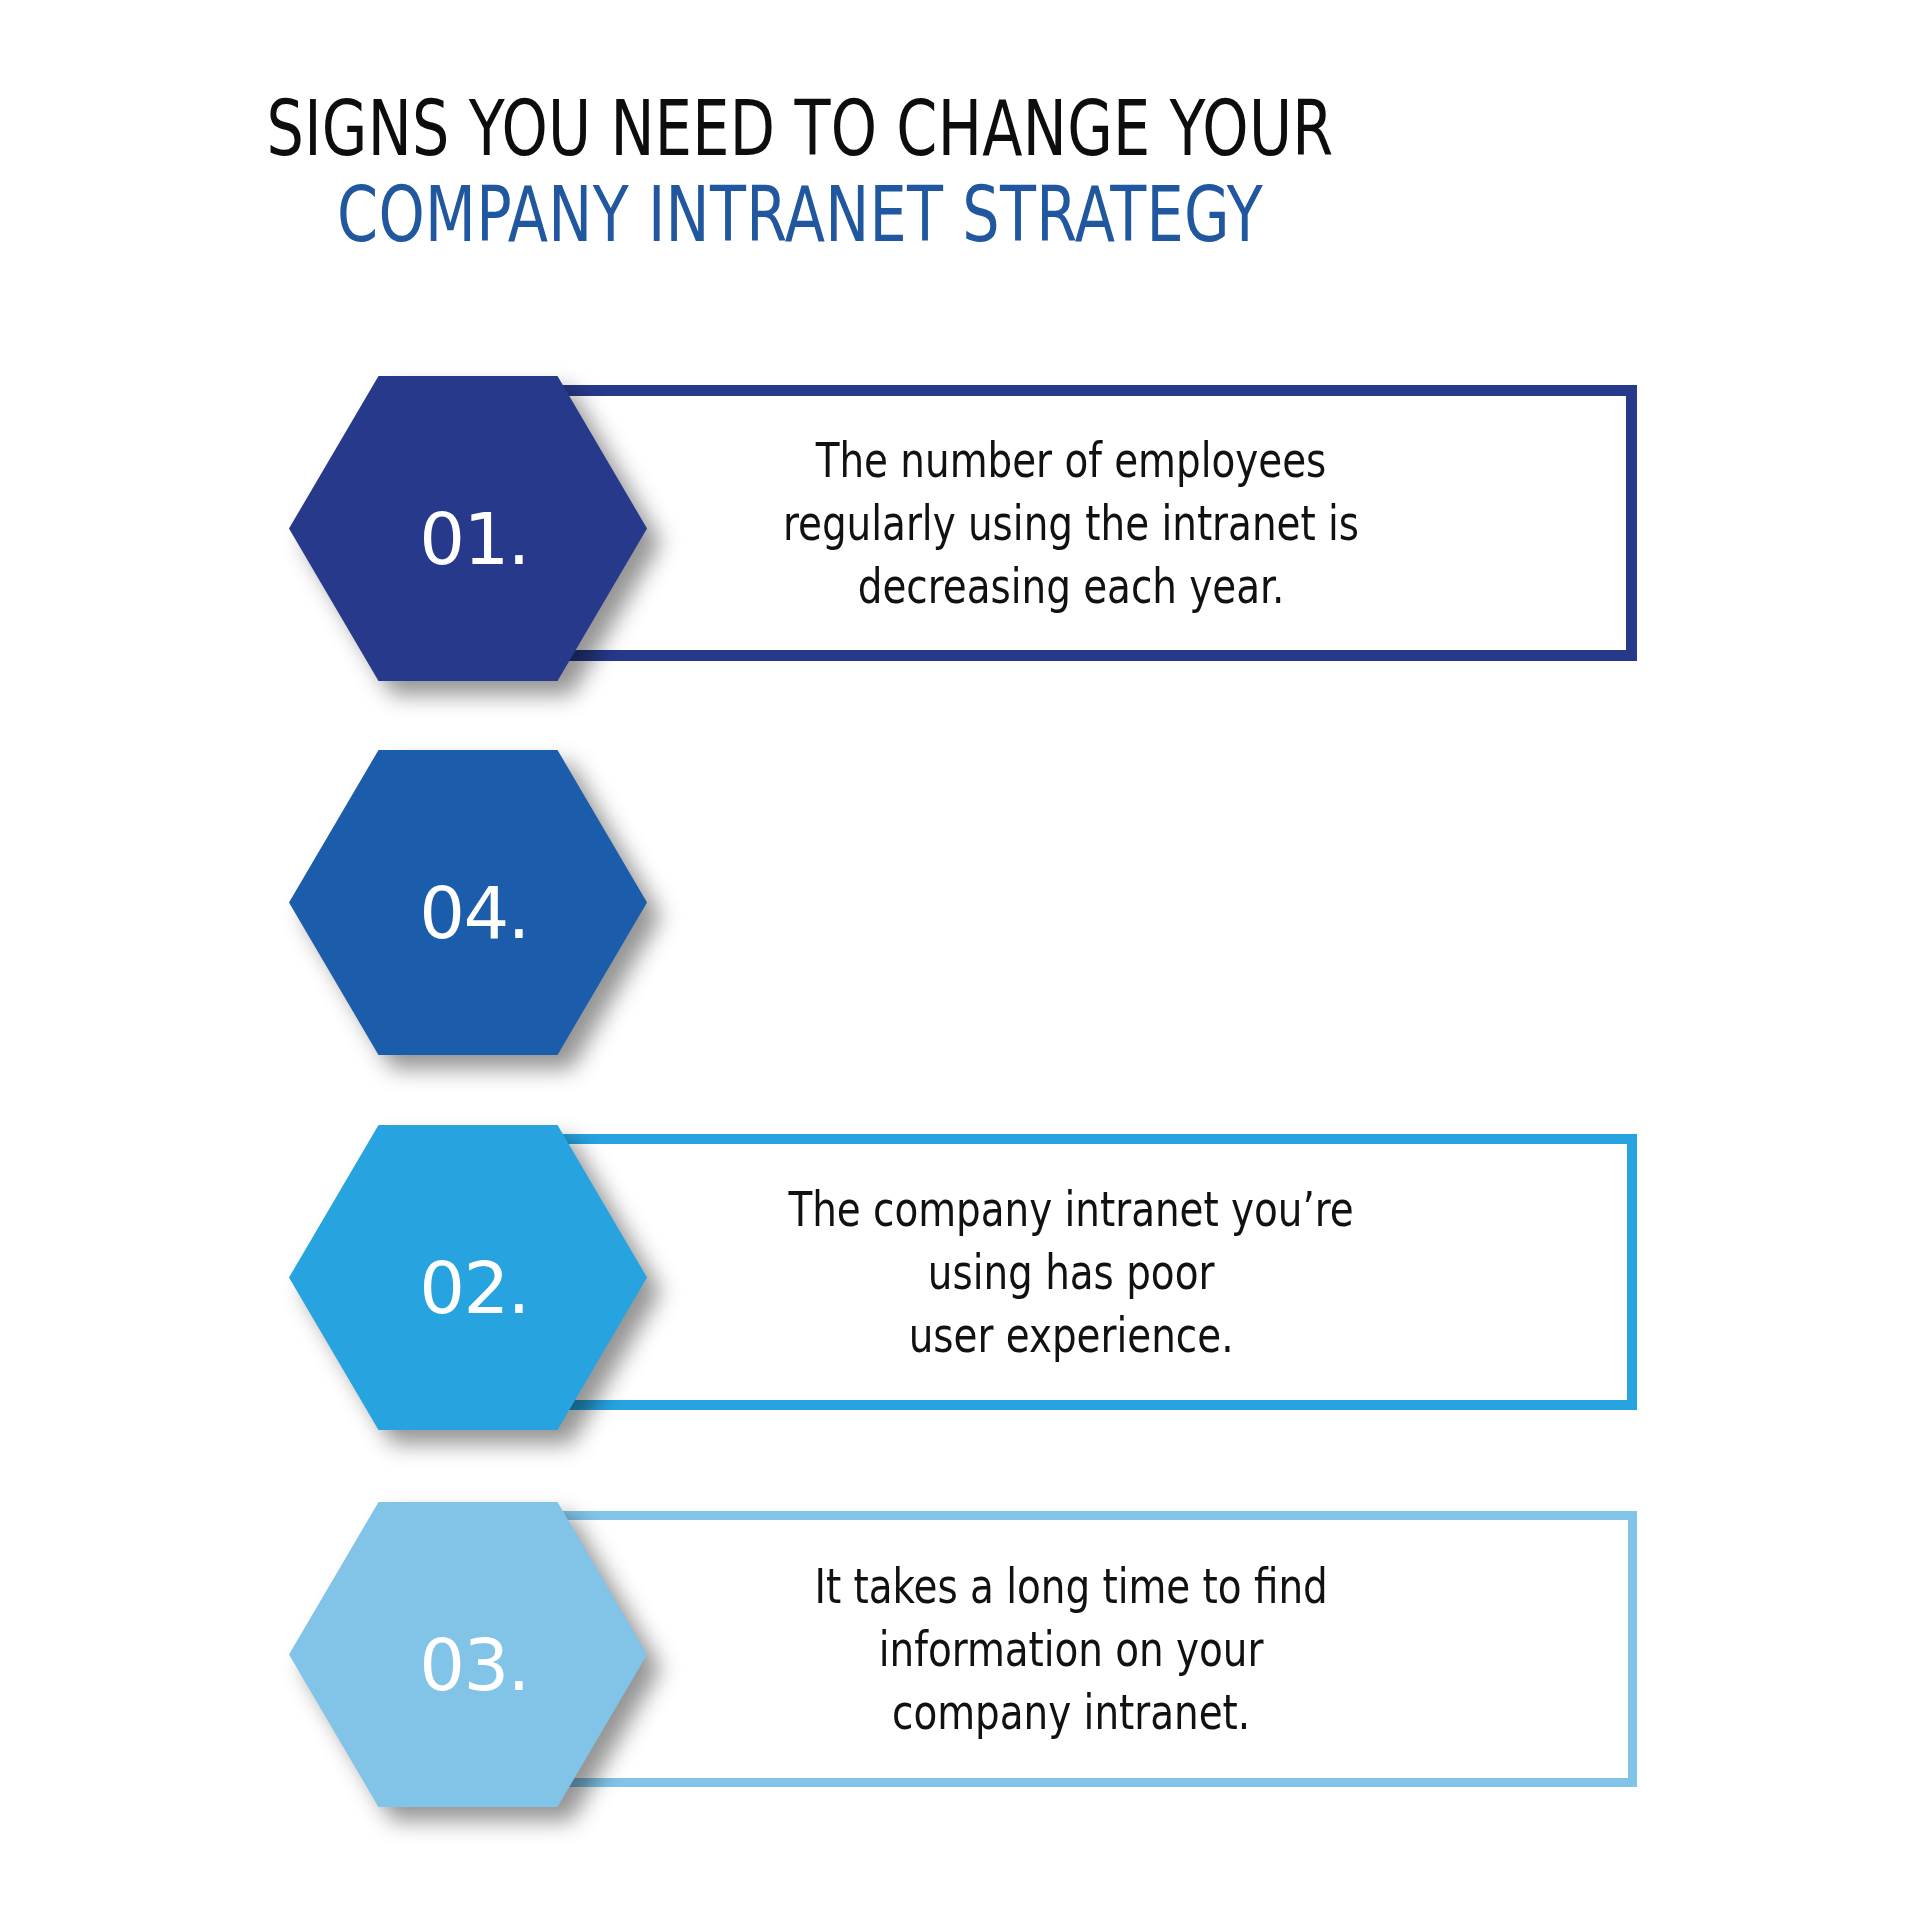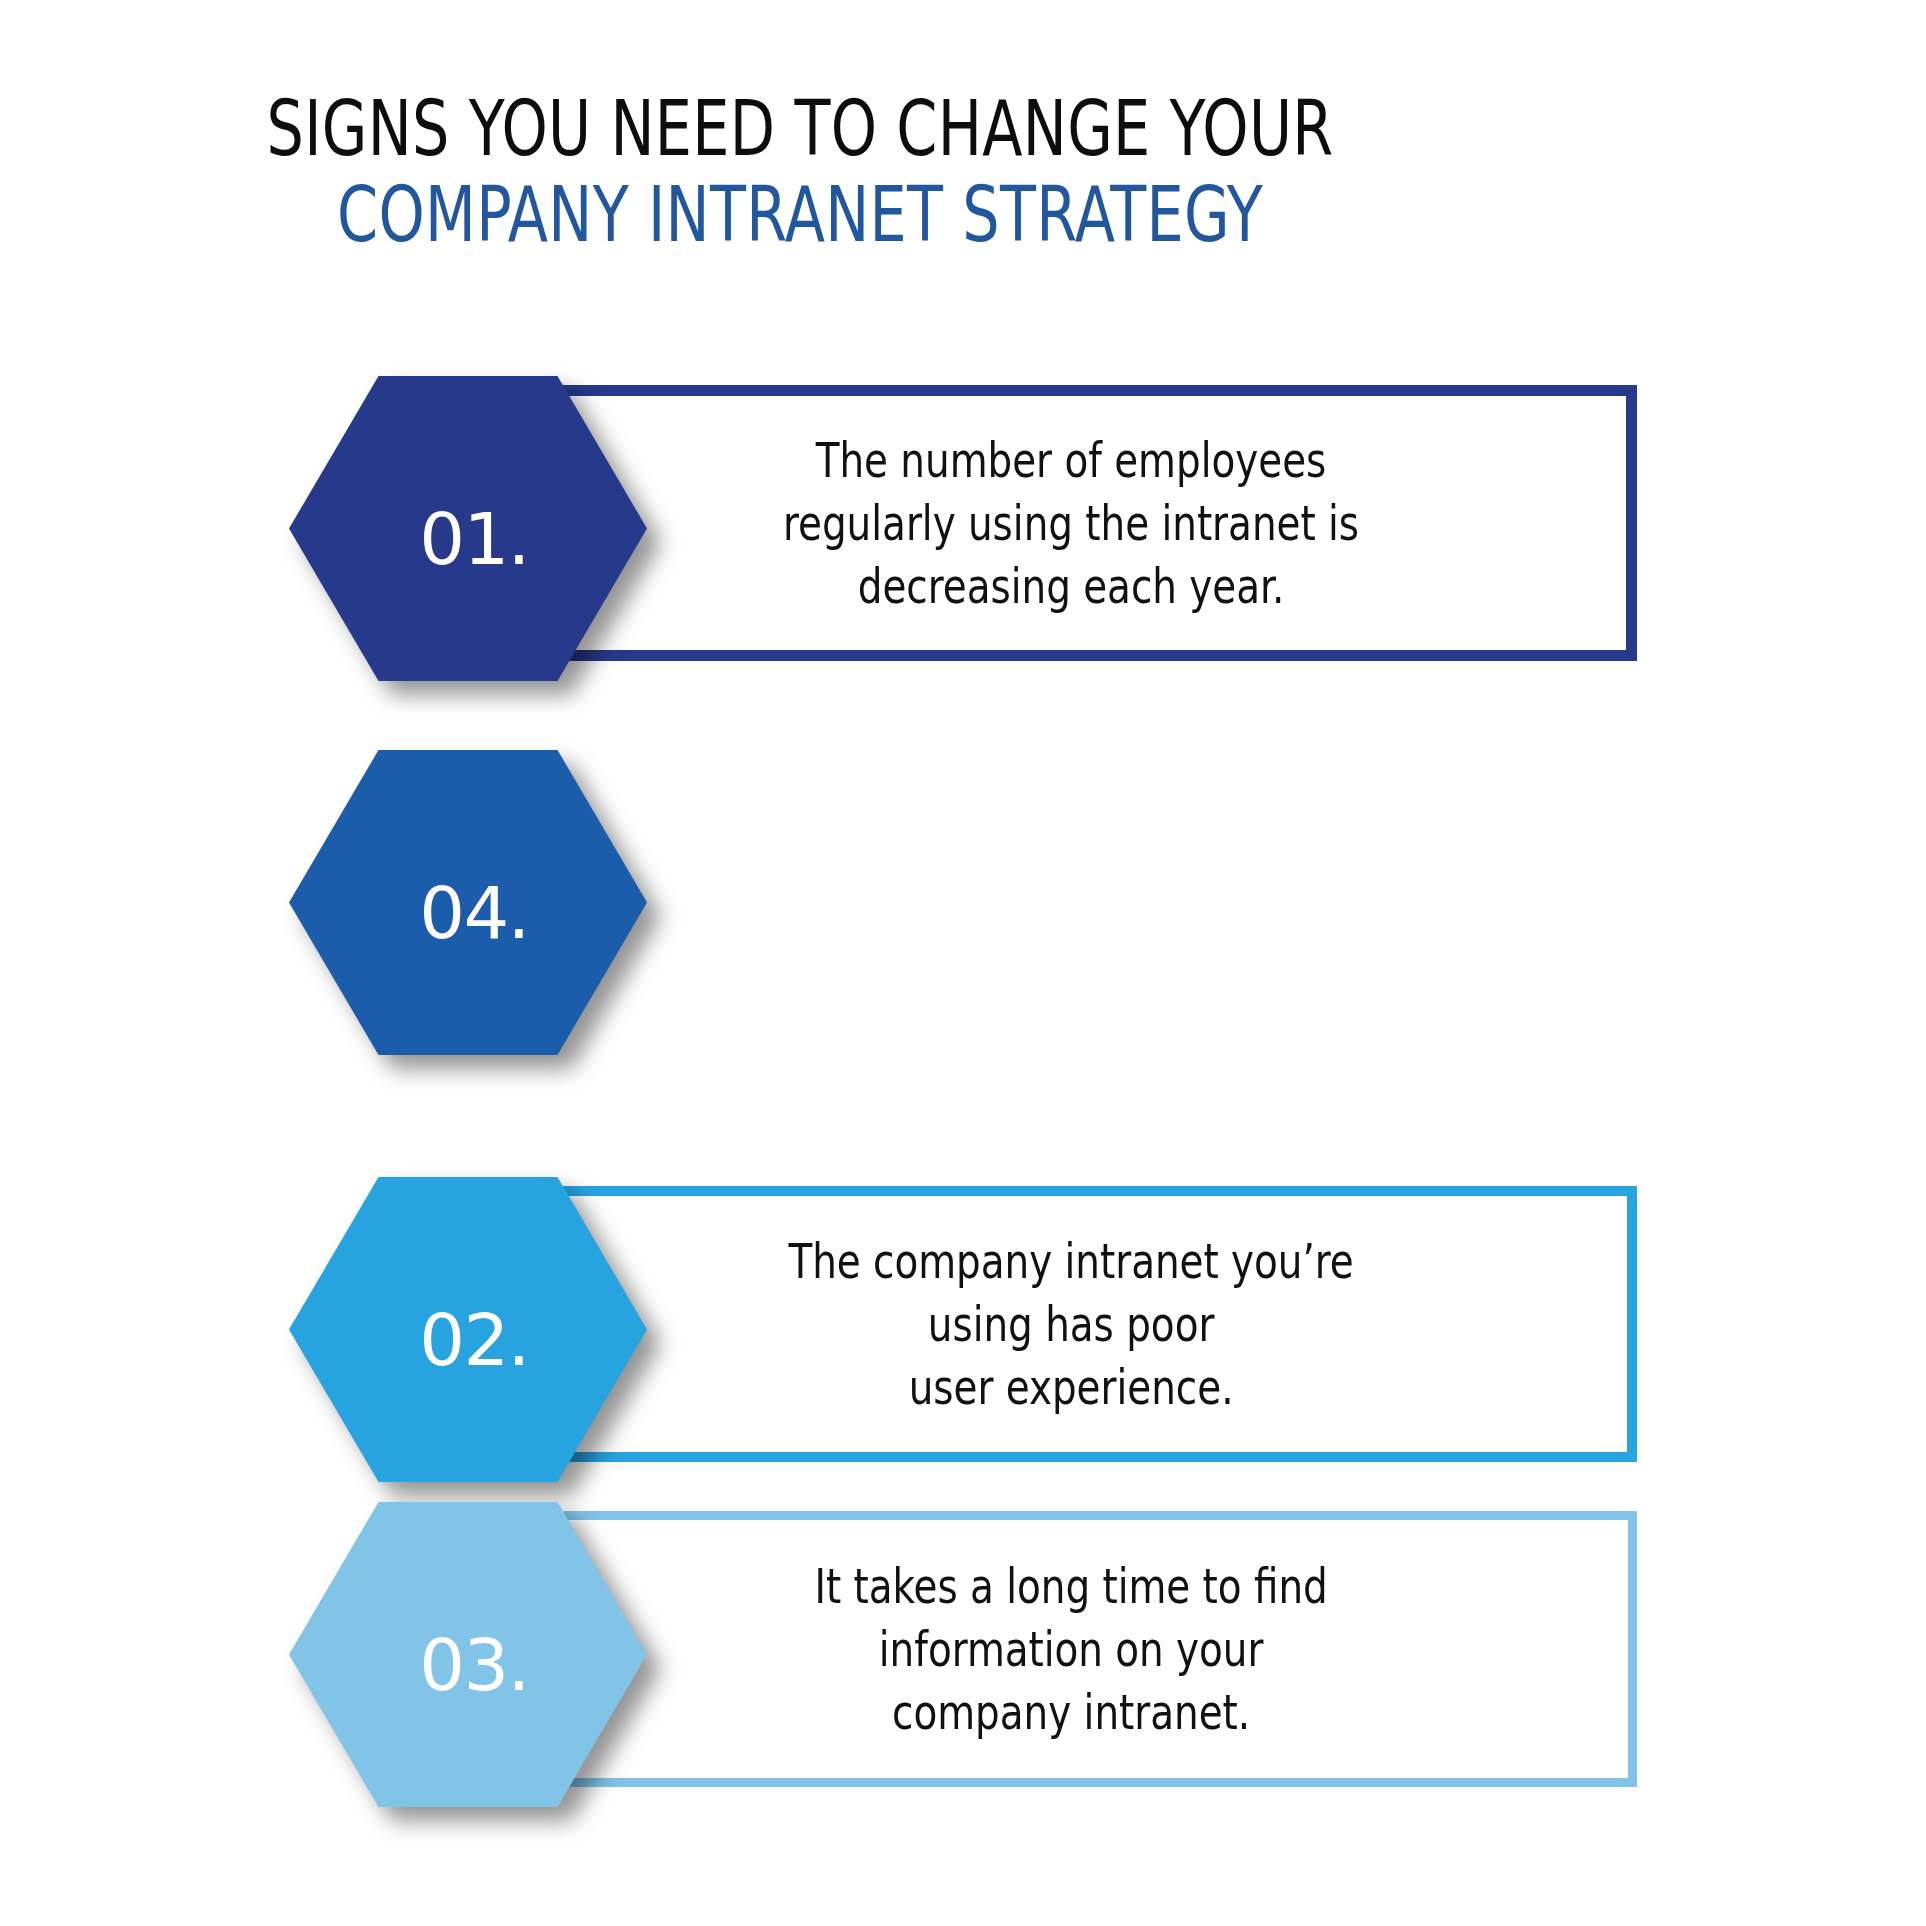--- a/index.html
+++ b/index.html
@@ -18,21 +18,21 @@
     transform:scaleX(0.86);
     white-space:nowrap;
   }
   #title-line-1{color:#0d0d0d;}
   #title-line-2{color:#21579e;}
 
   
   .row{position:absolute;left:0;width:1926px;height:325px;}
   #row-0{top:376px;}
   #row-1{top:750px;}
-  #row-2{top:1177px;}
+  #row-2{top:1125px;}
   #row-3{top:1502px;}
 
   
   .text-box{
     position:absolute;
     left:505px;
     top:9.4px;
     width:1132px;
     height:276px;
     box-sizing:border-box;

